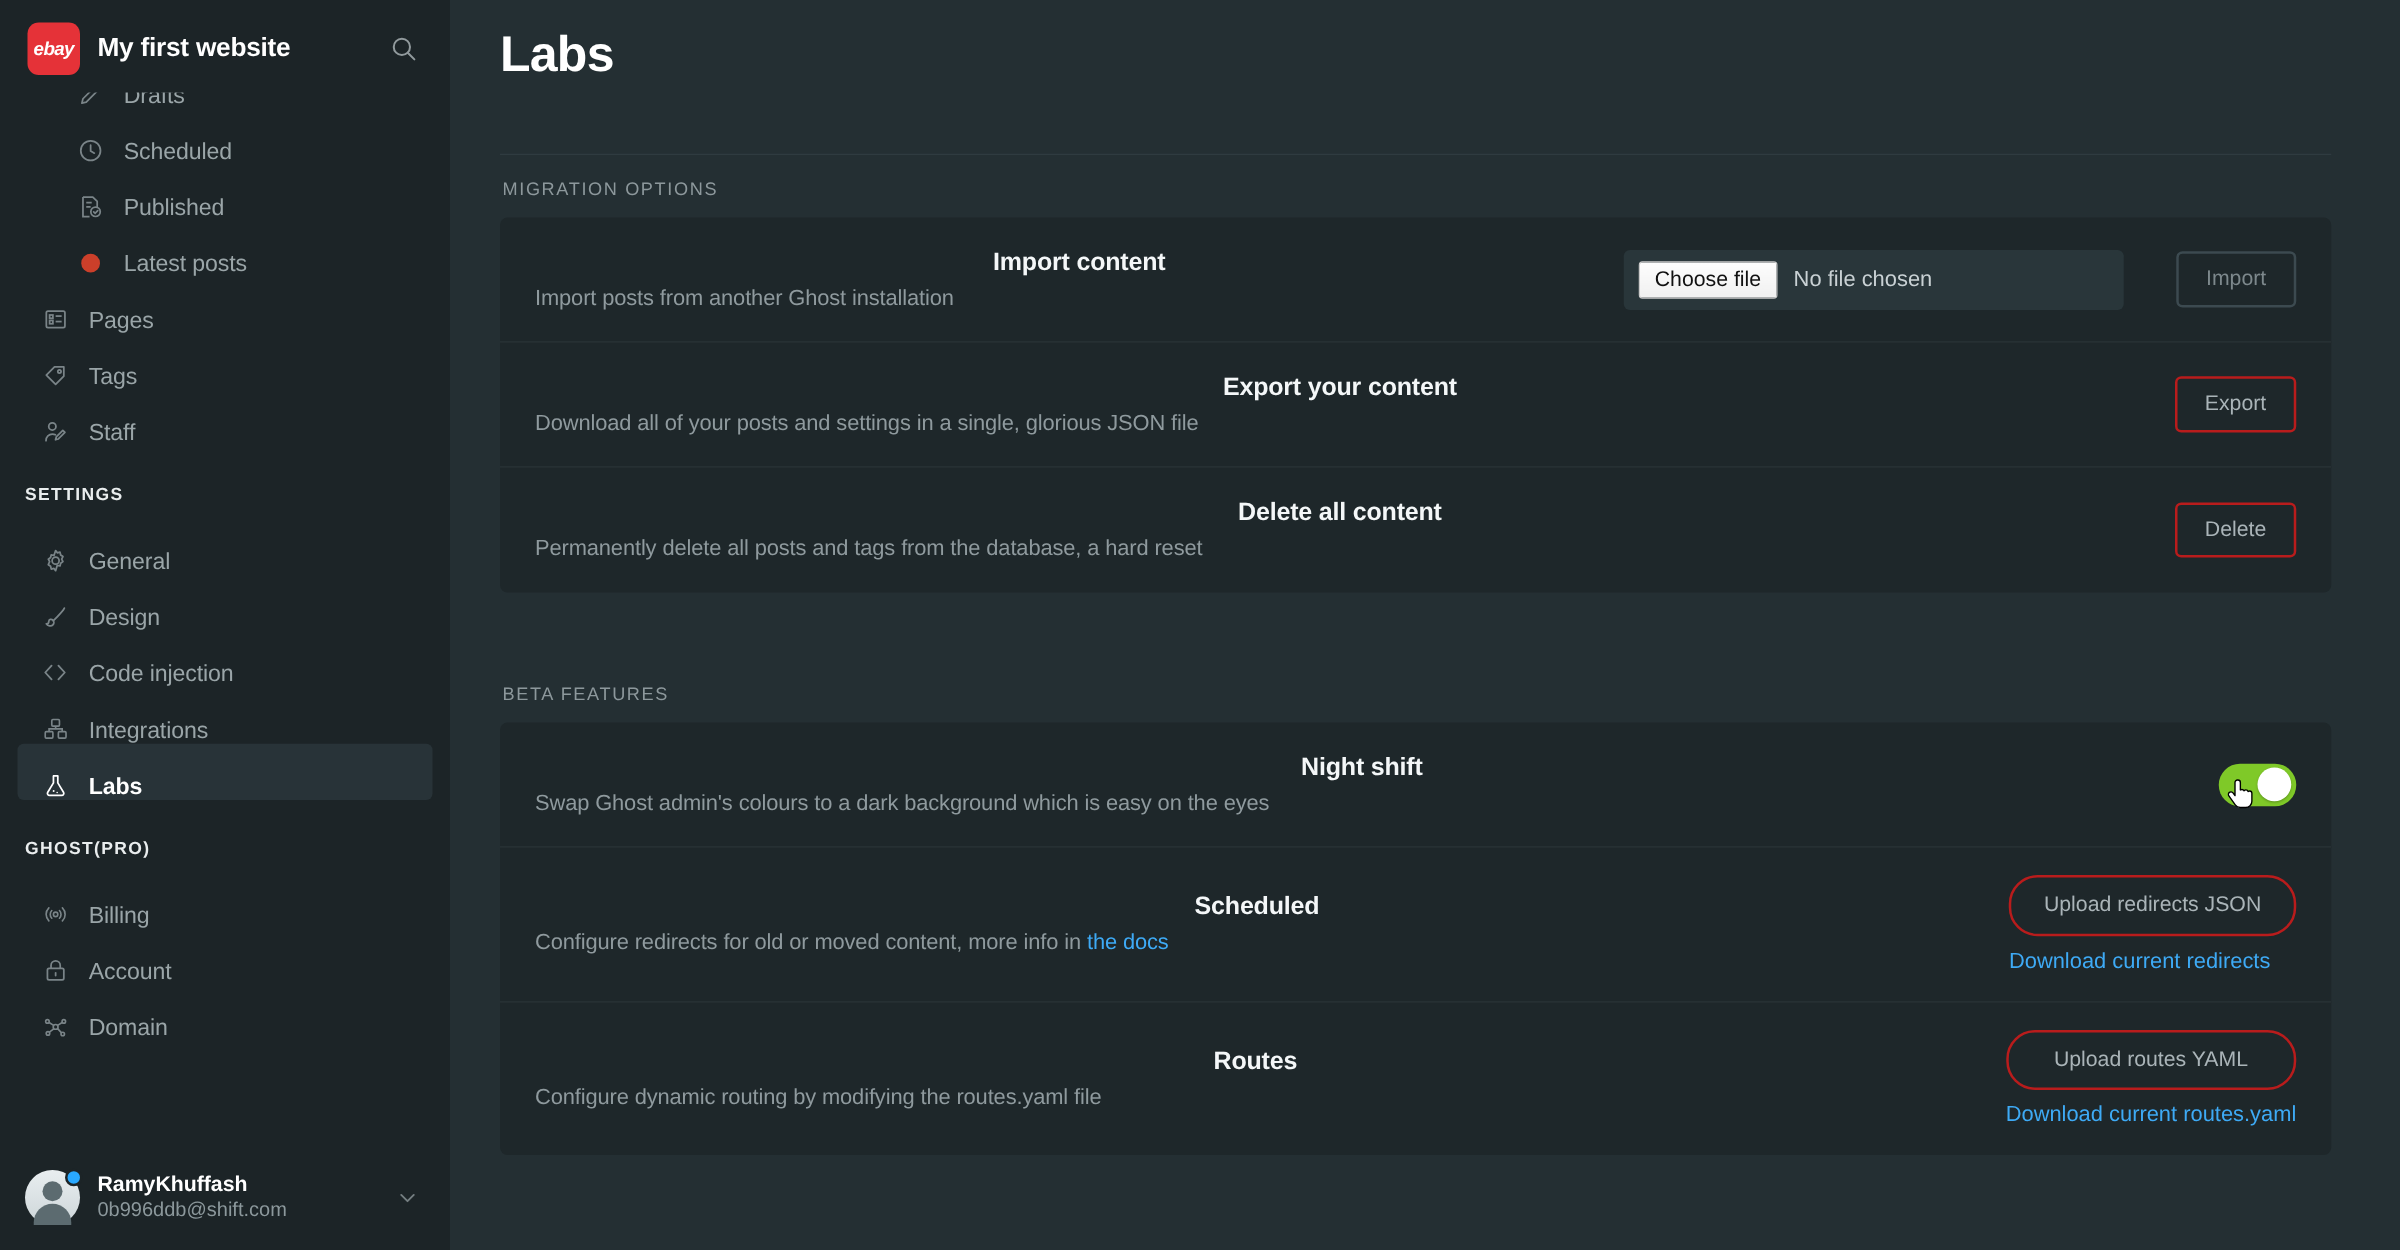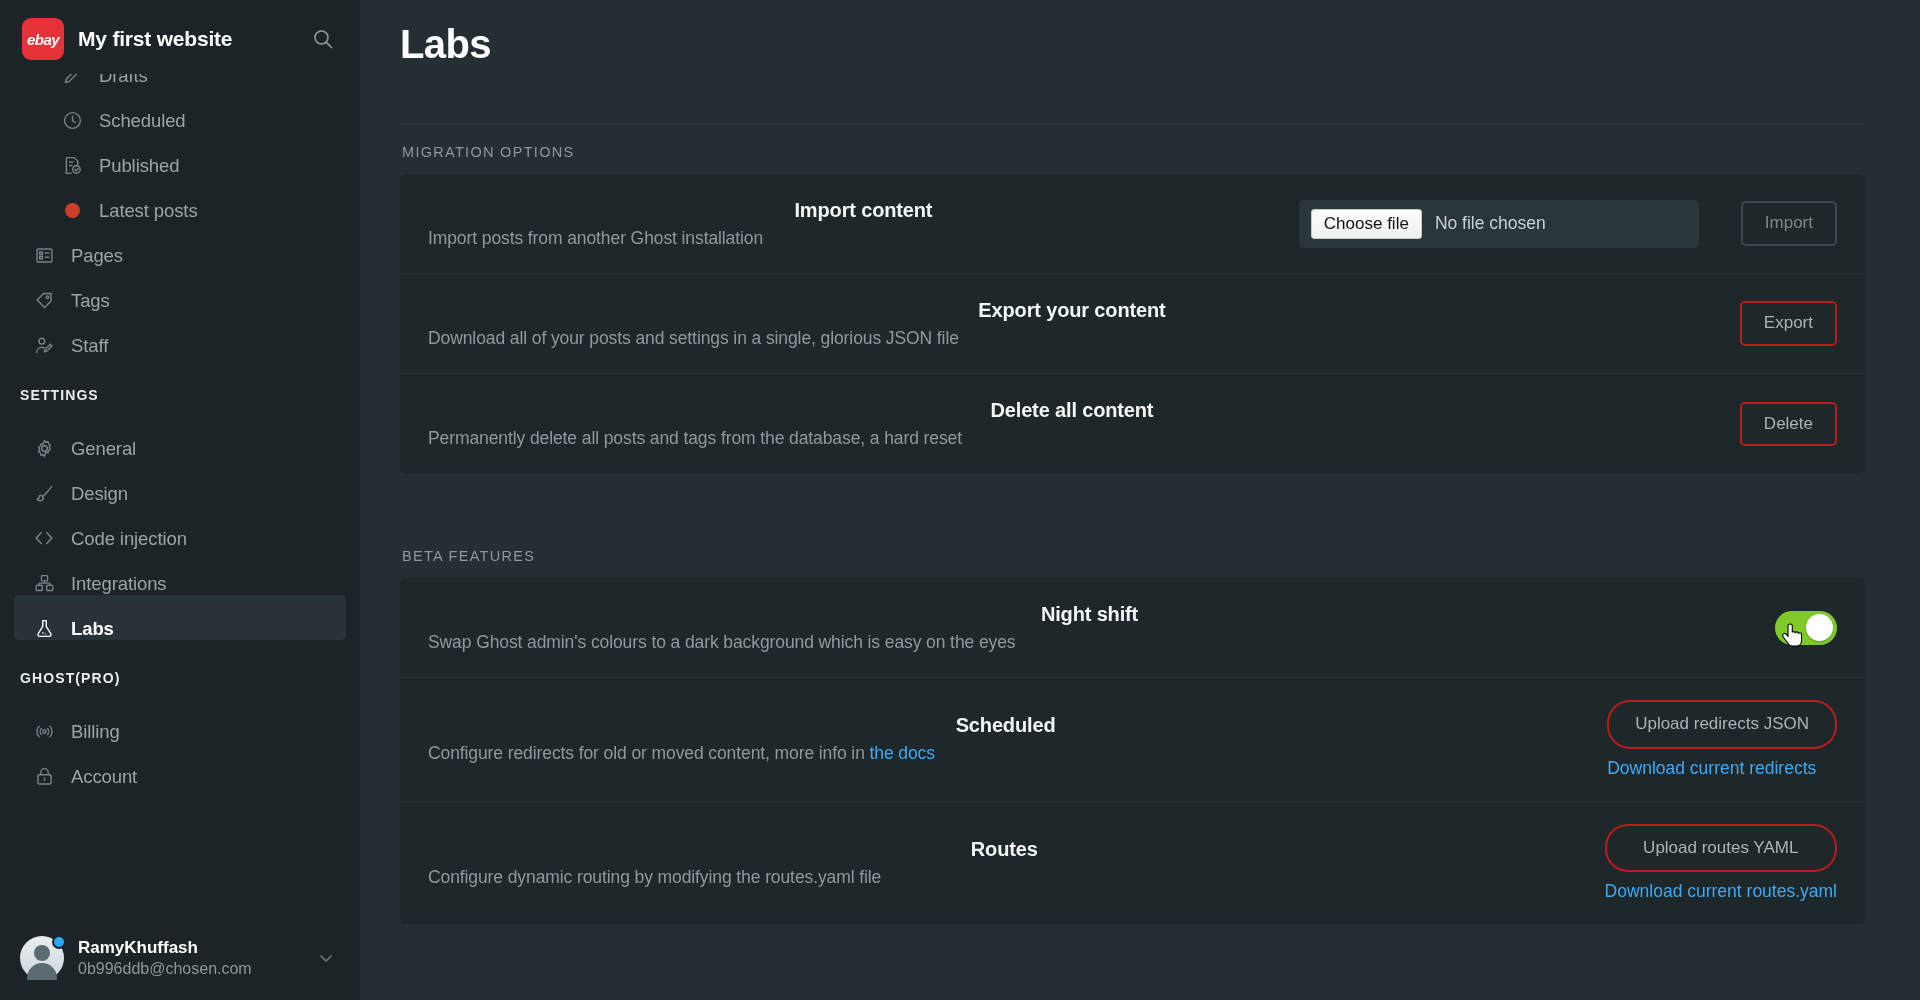--- a/index.html
+++ b/index.html
@@ -361,33 +361,46 @@
         <span class="ico">
           <svg width="21" height="21" viewBox="0 0 24 24" fill="none" stroke="#8f9a9e" stroke-width="1.6">
             <rect x="4.5" y="10" width="15" height="10.5" rx="1.5"></rect>
             <path d="M7.8 10V7.2a4.2 4.2 0 018.4 0V10"></path>
             <line x1="12" y1="14" x2="12" y2="16.5" stroke-linecap="round"></line>
           </svg>
         </span>
         <span>Account</span>
       </div>
 
+      <div class="nav-item">
+        <span class="ico">
+          <svg width="21" height="21" viewBox="0 0 24 24" fill="none" stroke="#8f9a9e" stroke-width="1.5">
+            <circle cx="12" cy="12" r="2.2"></circle>
+            <circle cx="4.5" cy="7" r="1.6"></circle>
+                <circle cx="19.5" cy="7" r="1.6"></circle>
+            <circle cx="5" cy="18" r="1.6"></circle>
+                <circle cx="18.5" cy="18.5" r="1.6"></circle>
+            <path d="M10.2 10.6L6 8M13.8 10.6L18 8M10.6 13.6L6.3 16.8M13.6 13.4L17.2 17.2"></path>
+          </svg>
+        </span>
+        <span>Domain</span>
+      </div>
 
       </div>
     </div>
 
     <div class="userbar">
       <div class="avatar">
         <div class="head"></div>
           <div class="body"></div>
         <div class="status"></div>
       </div>
       <div class="user-meta">
         <div class="user-name">RamyKhuffash</div>
-        <div class="user-mail">0b996ddb@chosen.com</div>
+        <div class="user-mail">0b996ddb@shift.com</div>
       </div>
       <div class="chev">
         <svg width="20" height="20" viewBox="0 0 24 24" fill="none" stroke="#9aa5a8" stroke-width="1.8">
           <path d="M6 9.5l6 6 6-6" stroke-linecap="round" stroke-linejoin="round"></path>
         </svg>
       </div>
     </div>
   </div>
 
   <div class="main">

